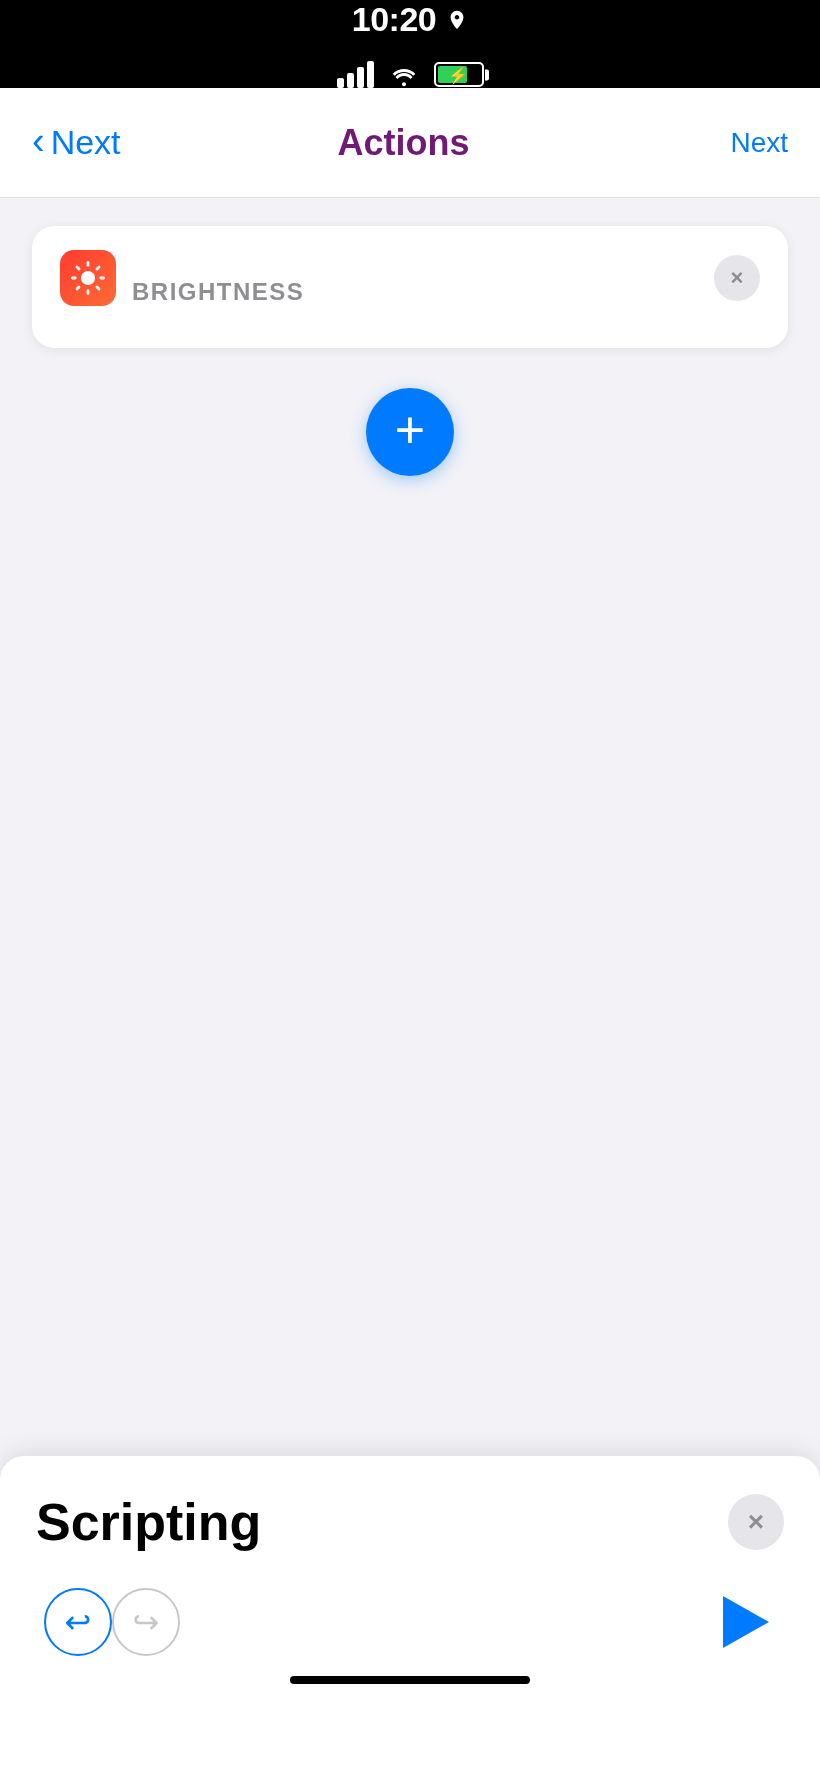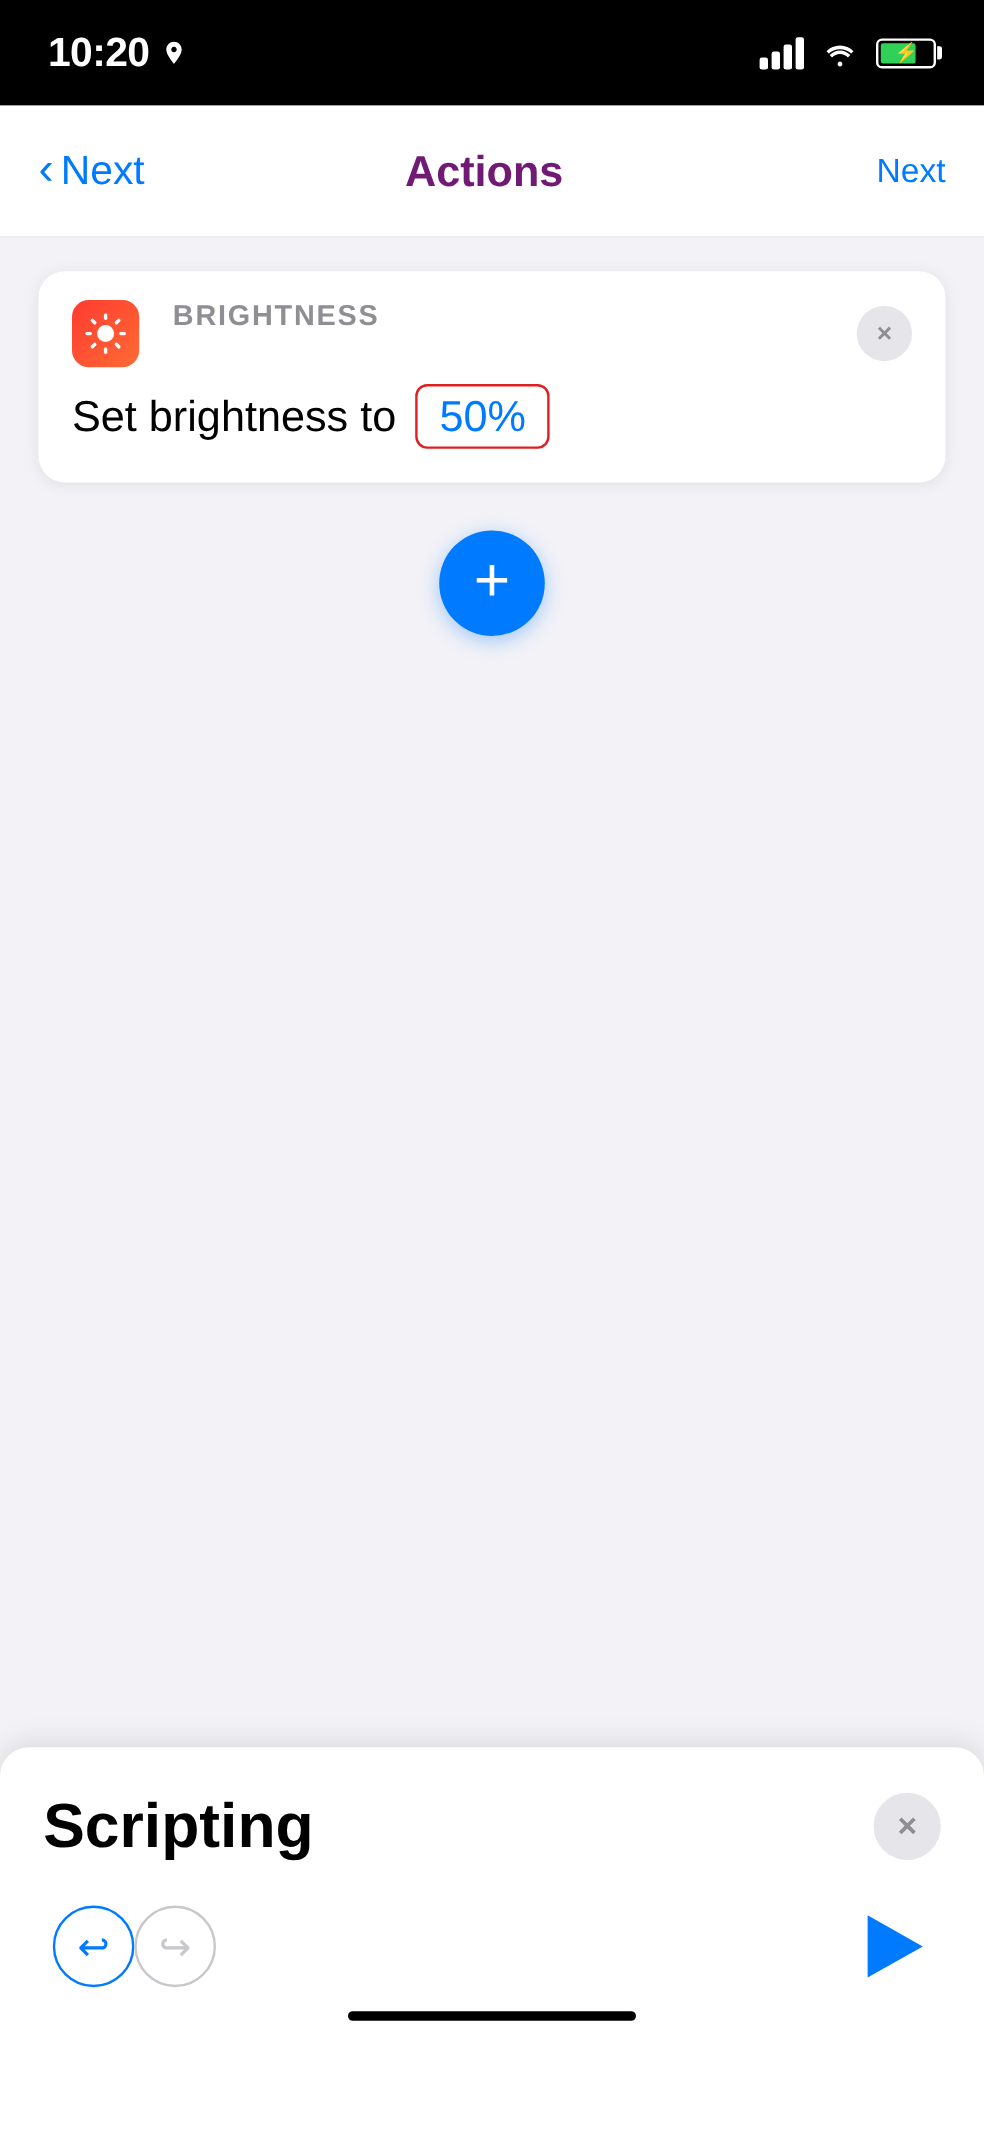--- a/index.html
+++ b/index.html
@@ -16,20 +16,21 @@
 
     
     .status-bar {
       width: 820px;
       height: 88px;
       background: #000;
       display: flex;
       align-items: center;
       justify-content: space-between;
       padding: 0 40px;
+      flex-direction: column;
     }
     .status-time {
       color: #fff;
       font-size: 34px;
       font-weight: 600;
       letter-spacing: -0.5px;
     }
     .status-icons {
       display: flex;
       align-items: center;
@@ -146,22 +147,22 @@
       margin-bottom: 40px;
     }
     .brightness-header {
       display: flex;
       align-items: center;
       justify-content: space-between;
       margin-bottom: 14px;
     }
     .brightness-label-row {
       display: flex;
-      align-items: flex-start;
-      gap: 28px;
+      align-items: flex-end;
+      gap: 16px;
     }
     .brightness-icon-wrapper {
       width: 56px;
       height: 56px;
       background: linear-gradient(135deg, #ff3b30, #ff6b35);
       border-radius: 14px;
       display: flex;
       align-items: center;
       justify-content: center;
     }
@@ -388,26 +389,20 @@
             <line x1="4.22" y1="19.78" x2="5.64" y2="18.36" stroke="white" stroke-width="2" stroke-linecap="round"></line>
             <line x1="18.36" y1="5.64" x2="19.78" y2="4.22" stroke="white" stroke-width="2" stroke-linecap="round"></line>
           </svg>
         </div>
         <span class="brightness-label-text">BRIGHTNESS</span>
       </div>
       <div class="close-btn">
         <span class="close-btn-x">×</span>
       </div>
     </div>
-    <div class="brightness-body">
-      <span class="brightness-text">Set brightness to</span>
-      <div class="brightness-value-badge">
-        <span class="brightness-value">50%</span>
-      </div>
-    </div>
   </div>
 
   <div class="add-btn-wrapper">
     <div class="add-btn">
       <span class="add-btn-plus">+</span>
     </div>
   </div>
 
 </div>
 

